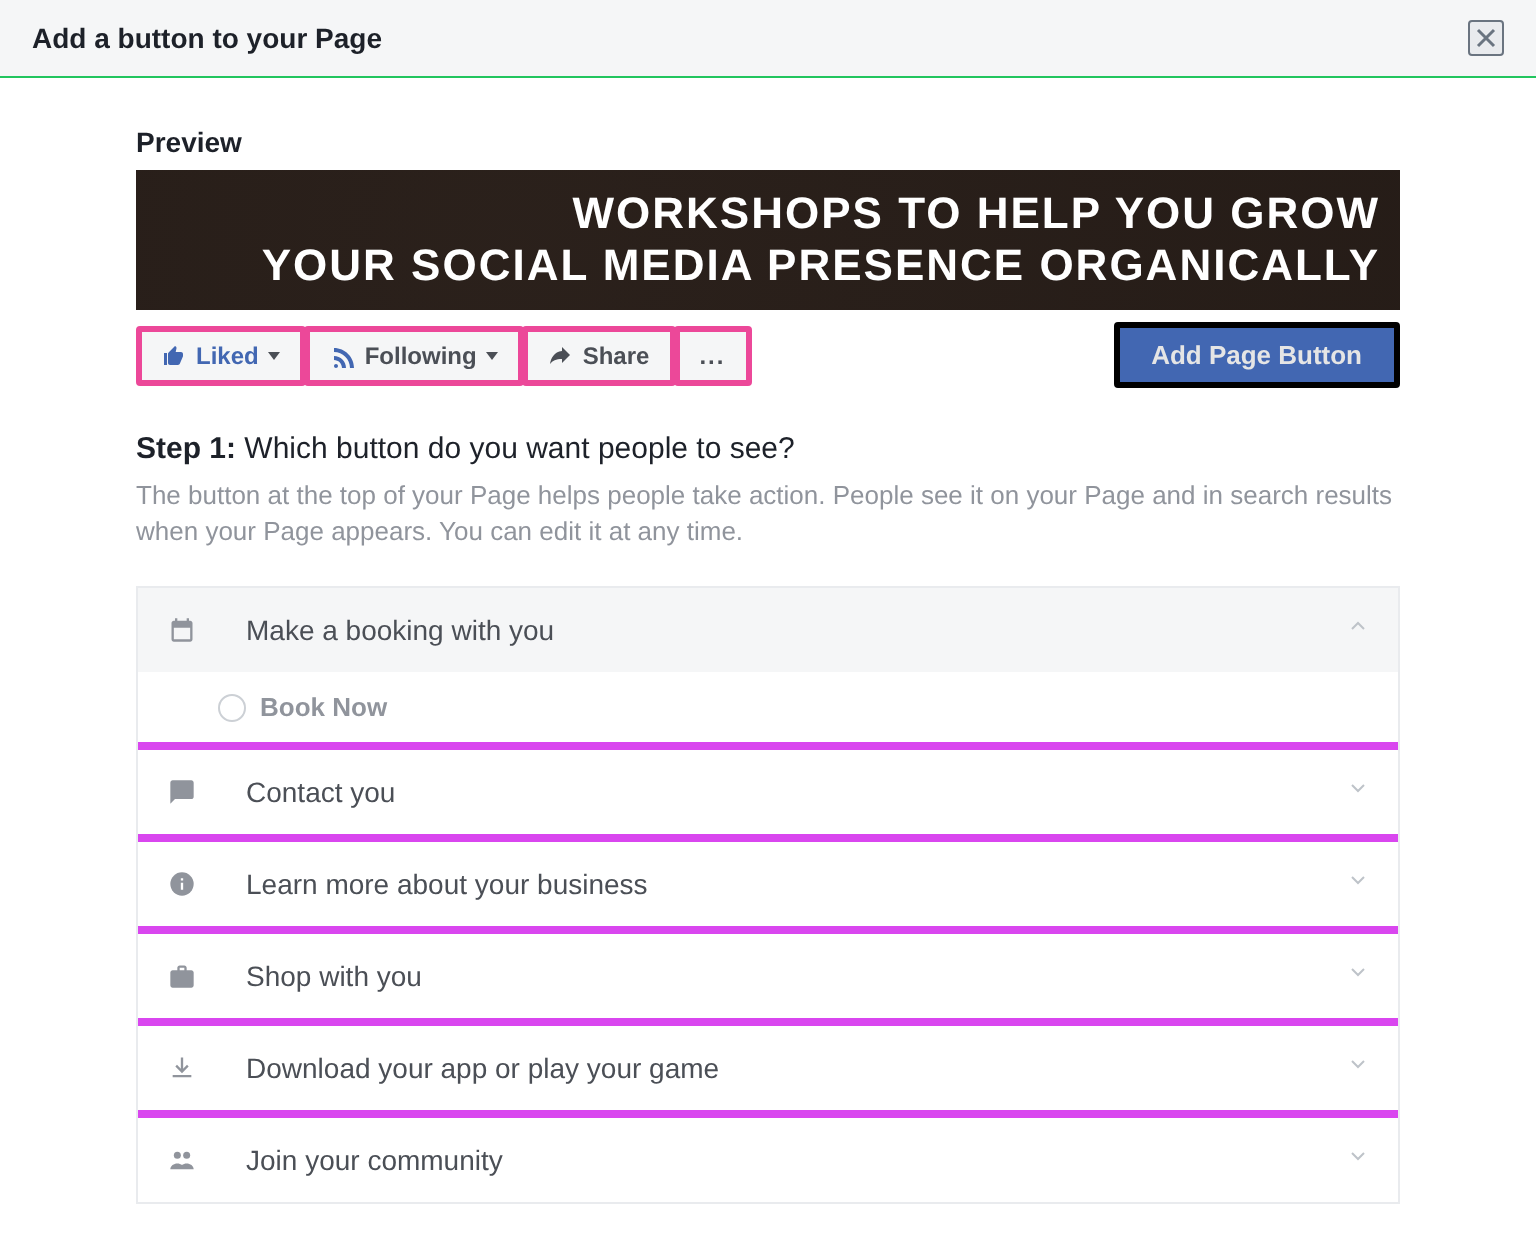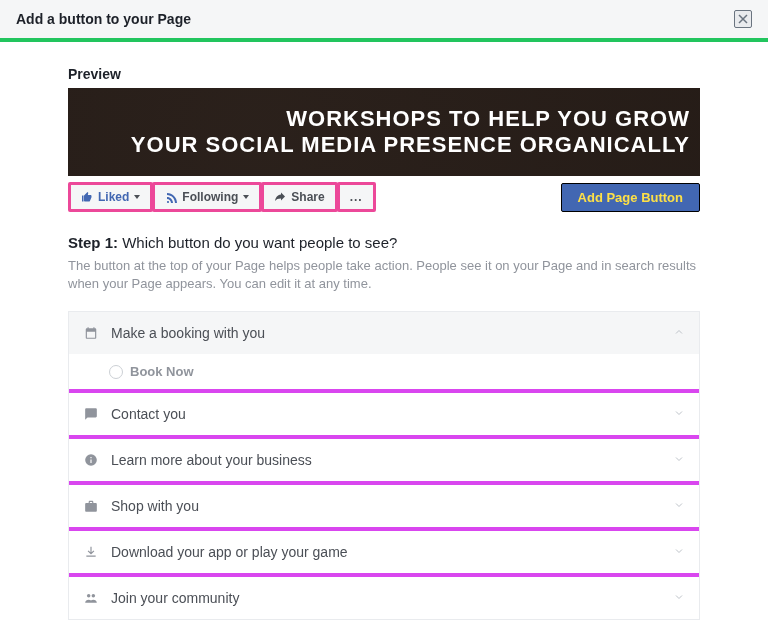--- a/index.html
+++ b/index.html
@@ -1,44 +1,44 @@
 <!DOCTYPE html>
 <html><head>
 <meta charset="utf-8">
 <style>
 *{box-sizing:border-box;margin:0;padding:0;font-family:Helvetica,Arial,sans-serif}
 body{background:#fff;width:768px;color:#1d2129}
-.header{display:flex;align-items:center;justify-content:space-between;padding:10px 16px;border-bottom:4px solid #22c55e;background:#f5f6f7}
+.header{display:flex;align-items:center;justify-content:space-between;padding:10px 16px;border-bottom:1px solid #22c55e;background:#f5f6f7}
 .header .title{font-size:14px;font-weight:bold;color:#1d2129}
 .close{width:18px;height:18px;border:1px solid #6a7480;display:flex;align-items:center;justify-content:center;cursor:pointer;border-radius:2px;background:#e9ebee}
 .close svg{width:10px;height:10px}
 .content{padding:24px 68px}
 .preview-label{font-size:14px;font-weight:bold;margin-bottom:6px}
-.preview-banner{height:88px;background:linear-gradient(rgba(40,30,25,.85),rgba(40,30,25,.85)),radial-gradient(circle at 30% 50%,#3a2f28,#1a1410);display:flex;align-items:center;justify-content:flex-end;padding:0 10px}
+.preview-banner{height:70px;background:linear-gradient(rgba(40,30,25,.85),rgba(40,30,25,.85)),radial-gradient(circle at 30% 50%,#3a2f28,#1a1410);display:flex;align-items:center;justify-content:flex-end;padding:0 10px}
 .preview-banner .txt{color:#fff;font-weight:800;font-size:22px;letter-spacing:1px;text-align:right;line-height:1.2;font-family:Arial Black,Arial,sans-serif;text-transform:uppercase}
 .preview-row{display:flex;align-items:center;justify-content:space-between;margin-top:6px}
 .btn-group{display:flex}
 .btn{background:#f5f6f7;border:3px solid #ec4899;border-radius:2px;padding:5px 10px;font-size:12px;color:#4b4f56;display:flex;align-items:center;gap:5px;cursor:pointer;font-weight:bold}
 .btn+.btn{margin-left:-1px}
 .btn .ic{display:inline-flex}
 .caret{width:0;height:0;border-left:3px solid transparent;border-right:3px solid transparent;border-top:4px solid #4b4f56}
 .liked .ic svg{fill:#4267b2}
 .liked span.lbl{color:#4267b2}
 .following .ic svg{fill:#4267b2}
-.btn-primary{background:#4267b2;color:#fde047;border:1px solid #000000;border-radius:2px;padding:6px 16px;font-size:13px;font-weight:bold;cursor:pointer}
+.btn-primary{background:#4267b2;color:#e5e5e5;border:3px solid #000000;border-radius:2px;padding:6px 16px;font-size:13px;font-weight:bold;cursor:pointer}
 .step{margin-top:22px}
 .step-title{font-size:15px;color:#1d2129;margin-bottom:6px}
 .step-title b{font-weight:bold}
 .step-desc{font-size:13px;color:#90949c;line-height:1.4;margin-bottom:18px}
 .accordion{border:1px solid #e9ebee}
 .acc-item{border-top:4px solid #d946ef}
 .acc-item:first-child{border-top:none}
 .acc-head{display:flex;align-items:center;justify-content:space-between;padding:12px 14px;cursor:pointer;background:#fff}
 .acc-head.open{background:#f5f6f7}
-.acc-left{display:flex;align-items:flex-end;gap:12px}
+.acc-left{display:flex;align-items:flex-end;gap:24px}
 .acc-ic{width:16px;height:16px;color:#90949c;fill:#90949c;display:flex;align-items:center;justify-content:center}
 .acc-label{font-size:14px;color:#4b4f56}
 .chev{color:#bec3c9}
 .acc-body{padding:10px 14px 10px 40px;background:#fff}
 .radio-row{display:flex;align-items:center;gap:7px;cursor:pointer}
 .radio{width:14px;height:14px;border:1px solid #ccd0d5;border-radius:50%}
 .radio-label{font-size:13px;color:#90949c;font-weight:bold}
 </style>
 </head>
 <body>

